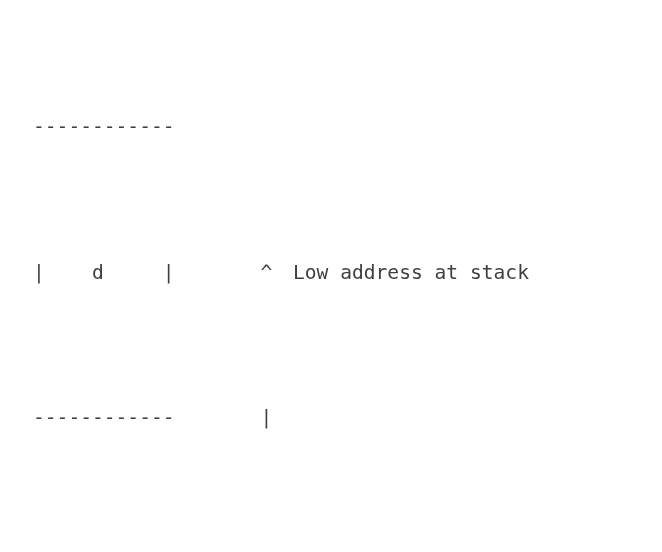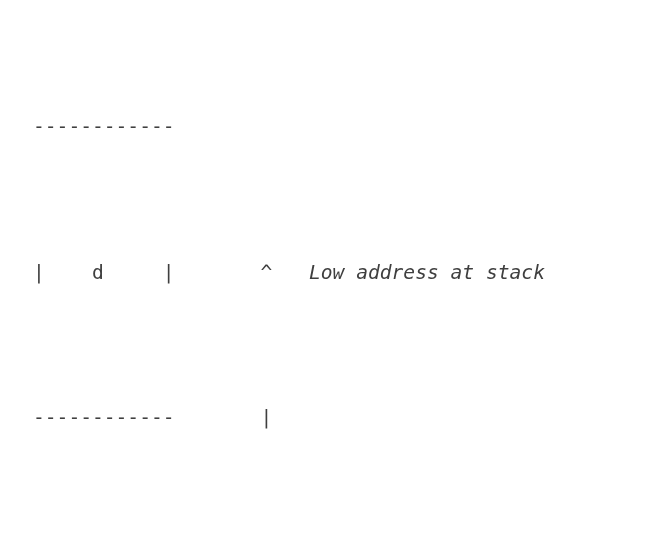--- a/index.html
+++ b/index.html
@@ -43,21 +43,21 @@
   }
   .slot {
     position: absolute;
     top: 0;
     white-space: pre;
     display: inline-block;
   }
 
   .col-box   { left: 0px; }
   .col-rail  { left: 227.5px; }
-  .col-label { left: 276.0px; font-style: italic; }
+  .col-label { left: 260px; }
 </style>
 </head>
 <body>
 
 <div id="ascii-diagram">
   <div class="ascii-canvas">
 
     <div class="row">
       <span class="slot col-box">------------</span>
       <span class="slot col-rail"></span>

